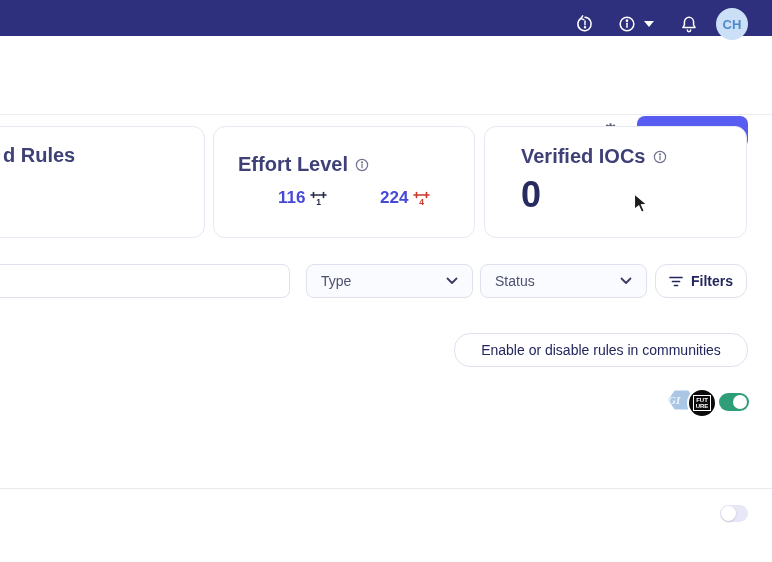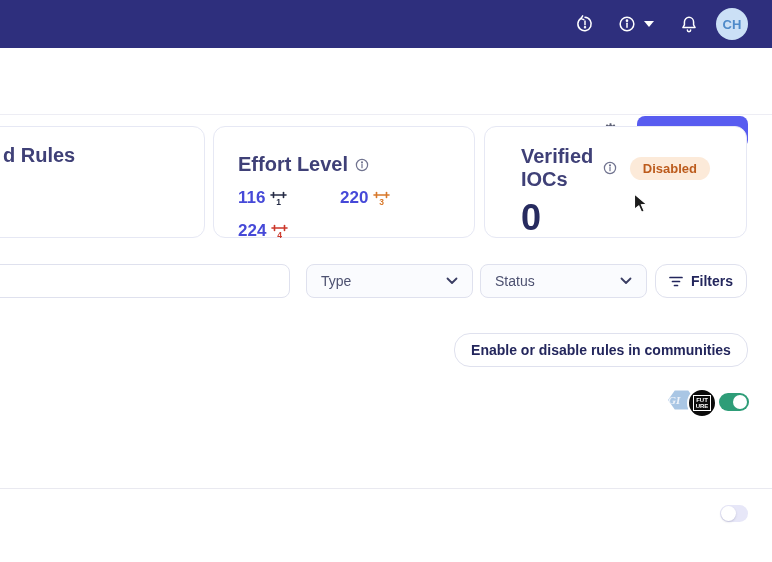--- a/index.html
+++ b/index.html
@@ -1,21 +1,21 @@
 <!DOCTYPE html>
 <html><head>
 <meta charset="utf-8">
 <style>
   * { margin:0; padding:0; box-sizing:border-box; }
   html,body { background:#fff; }
   body { font-family:"Liberation Sans", sans-serif; }
   #app { position:relative; width:772px; height:562px; background:#fff; overflow:hidden; }
 
   
-  .topbar { position:absolute; left:0; top:0; width:772px; height:48px; background:#2e2f7d; }
+  .topbar { position:absolute; left:0; top:0; width:772px; height:36px; background:#2e2f7d; }
   .topbar-icon { position:absolute; top:14px; width:20px; height:20px; cursor:pointer; }
   .icon-history { left:575px; }
   .icon-info { left:617px; }
   .icon-caret { left:644px; top:21px; width:10px; height:7px; }
   .icon-bell { left:679px; }
   .avatar { position:absolute; left:716px; top:8px; width:32px; height:32px; border-radius:50%;
             background:#cbe0f6; color:#4e8ac9; font-size:13px; font-weight:bold;
             display:flex; align-items:center; justify-content:center; cursor:pointer; }
 
   
@@ -34,21 +34,21 @@
           border:1px solid #e6e8f4; border-radius:12px; }
   .card-rules  { left:-44px; width:249px; }
   .card-effort { left:213px; width:262px; padding:26px 24px; }
   .card-iocs   { left:484px; width:263px; padding:18px 36px; }
   .card-title { font-size:20px; font-weight:bold; color:#3f4077; }
   .card-rules .card-title { position:absolute; left:46px; top:17px; white-space:nowrap; }
   .title-row { display:flex; align-items:center; gap:7px; }
   .info-i { width:14px; height:14px; flex:0 0 auto; cursor:pointer; }
 
   .stats-grid { margin-top:12px; display:grid; grid-template-columns:102px auto; row-gap:13px; }
-  .stat { display:flex; align-items:center; gap:5px; }
+  .stat { display:flex; align-items:center; gap:5px;margin-left:40px; }
   .stat-num { font-size:17px; font-weight:bold; color:#4649d8; }
   .effort-ico { width:17px; height:15px; }
   .lvl1 { color:#242a44; } .lvl2 { color:#38b6d8; } .lvl3 { color:#d8782a; } .lvl4 { color:#cc372a; }
 
   .badge { background:#fcead9; color:#bc5b1c; font-size:13px; font-weight:bold;
            border-radius:999px; padding:4px 13px; margin-left:6px; white-space:nowrap; }
   .ioc-count { margin-top:8px; font-size:36px; font-weight:bold; color:#272b5f; line-height:38px; }
 
   
   .search-input { position:absolute; left:-20px; top:264px; width:310px; height:34px;
@@ -60,21 +60,21 @@
            cursor:pointer; }
   .select-type { left:306px; } .select-status { left:480px; }
   .filters-btn { position:absolute; left:655px; top:264px; width:92px; height:34px; background:#fff;
            border:1px solid #dfe1ee; border-radius:12px; display:flex; align-items:center;
            justify-content:center; gap:8px; font-size:14px; font-weight:bold; color:#23265c;
            cursor:pointer; font-family:"Liberation Sans", sans-serif; }
 
   
   .communities-btn { position:absolute; left:454px; top:333px; width:294px; height:34px;
            background:#fff; border:1px solid #dfe1ee; border-radius:16px; font-size:14px;
-           font-weight:bold; color:#23265c; cursor:pointer;
+           font-weight:normal; color:#23265c; cursor:pointer;
            font-family:"Liberation Sans", sans-serif; }
 
   
   .hex-avatar { position:absolute; left:668px; top:390px; width:27px; height:20px;
            background:#a9c6e4; clip-path:polygon(25% 3%, 75% 3%, 100% 50%, 75% 97%, 25% 97%, 0% 50%);
            display:flex; align-items:center; color:#eef3fa;
            font-family:"Liberation Serif", serif; font-style:italic; font-weight:bold;
            font-size:11px; cursor:pointer; }
   .circle-avatar { position:absolute; left:687px; top:388px; width:30px; height:30px;
            border-radius:50%; background:#0b0b0b; border:2px solid #fff; display:flex;
@@ -144,49 +144,39 @@
       <div class="stat">
         <span class="stat-num">116</span>
         <svg class="effort-ico lvl1" viewBox="0 0 17 15">
           <line x1="1" y1="4" x2="16" y2="4" stroke="currentColor" stroke-width="1.6" stroke-linecap="round"></line>
           <line x1="3.5" y1="1.5" x2="3.5" y2="6.5" stroke="currentColor" stroke-width="1.6" stroke-linecap="round"></line>
           <line x1="13.5" y1="1.5" x2="13.5" y2="6.5" stroke="currentColor" stroke-width="1.6" stroke-linecap="round"></line>
           <text x="8.5" y="14" text-anchor="middle" font-size="8.5" font-weight="bold" fill="currentColor">1</text>
         </svg>
       </div>
       <div class="stat">
-        <span class="stat-num">220</span>
-        <svg class="effort-ico lvl3" viewBox="0 0 17 15">
-          <line x1="1" y1="4" x2="16" y2="4" stroke="currentColor" stroke-width="1.6" stroke-linecap="round"></line>
-          <line x1="3.5" y1="1.5" x2="3.5" y2="6.5" stroke="currentColor" stroke-width="1.6" stroke-linecap="round"></line>
-          <line x1="13.5" y1="1.5" x2="13.5" y2="6.5" stroke="currentColor" stroke-width="1.6" stroke-linecap="round"></line>
-          <text x="8.5" y="14" text-anchor="middle" font-size="8.5" font-weight="bold" fill="currentColor">3</text>
-        </svg>
-      </div>
-      <div class="stat">
         <span class="stat-num">224</span>
         <svg class="effort-ico lvl4" viewBox="0 0 17 15">
           <line x1="1" y1="4" x2="16" y2="4" stroke="currentColor" stroke-width="1.6" stroke-linecap="round"></line>
           <line x1="3.5" y1="1.5" x2="3.5" y2="6.5" stroke="currentColor" stroke-width="1.6" stroke-linecap="round"></line>
           <line x1="13.5" y1="1.5" x2="13.5" y2="6.5" stroke="currentColor" stroke-width="1.6" stroke-linecap="round"></line>
           <text x="8.5" y="14" text-anchor="middle" font-size="8.5" font-weight="bold" fill="currentColor">4</text>
         </svg>
       </div>
     </div>
   </div>
 
   <div class="card card-iocs">
     <div class="title-row">
       <span class="card-title">Verified IOCs</span>
       <svg class="info-i" viewBox="0 0 16 16" fill="none" stroke="#70738f" stroke-width="1.4" stroke-linecap="round">
         <circle cx="8" cy="8" r="6.4"></circle>
           <line x1="8" y1="7.4" x2="8" y2="11"></line>
         <circle cx="8" cy="5" r="0.5" fill="#70738f"></circle>
       </svg>
-      <span class="badge">Disabled</span>
     </div>
     <div class="ioc-count">0</div>
   </div>
 
   <svg class="cursor" viewBox="0 0 15 21">
     <path d="M1.5 1 L1.5 16.2 L5.8 12.8 L8.6 19.2 L11.2 18 L8.4 11.8 L13.6 11.4 Z" fill="#1c1c1c" stroke="#fff" stroke-width="1.1"></path>
   </svg>
 
   <input class="search-input" type="text" value="" style="">
   <div class="select select-status">

